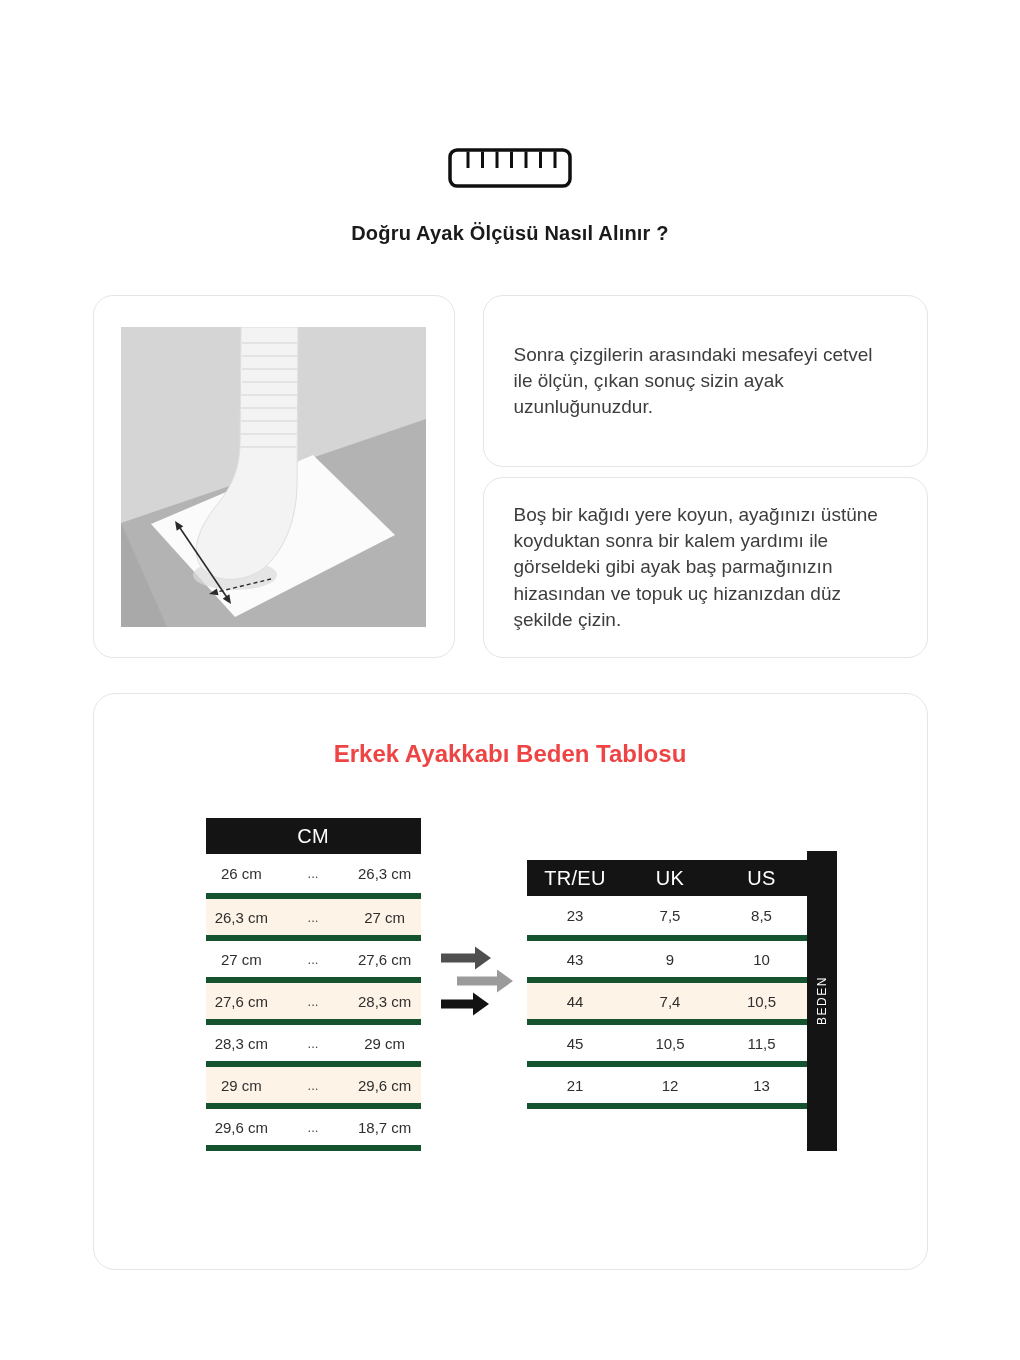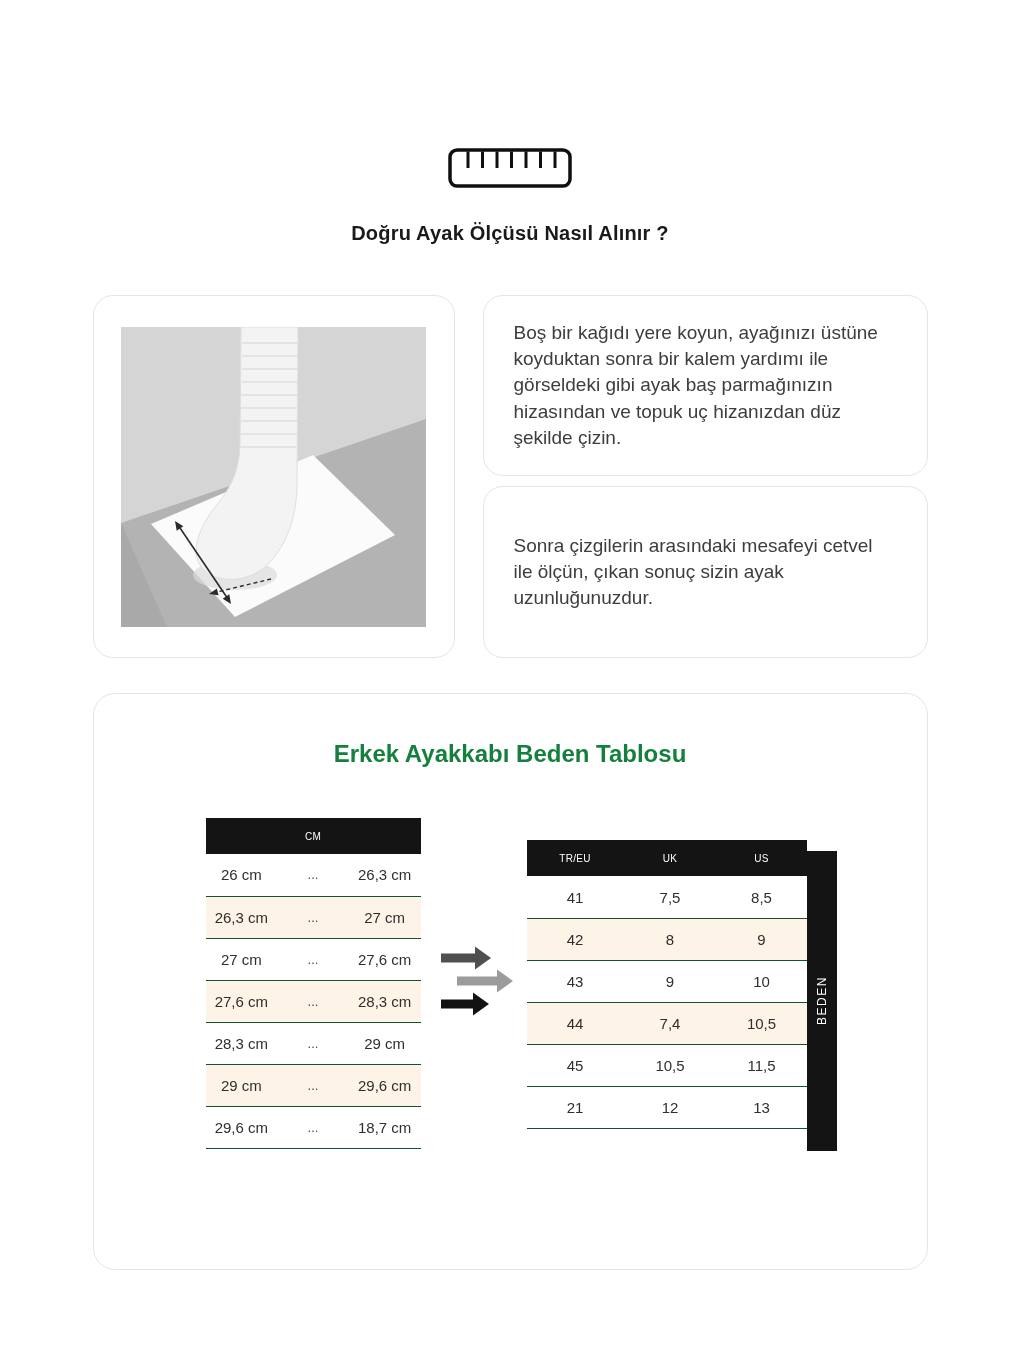--- a/index.html
+++ b/index.html
@@ -20,31 +20,31 @@
 
   .image-card { width: 362px; height: 363px; flex: none; display: flex; align-items: center; justify-content: center; overflow: hidden; }
 
   .right-col { flex: 1; height: 363px; display: flex; flex-direction: column; gap: 10px; }
   .text-card { padding: 24px 30px; font-size: 19px; line-height: 1.38; color: #3d3d3d; }
   .text-card p { margin: 0; }
   .instruction-card-1 { flex: 1; }
   .instruction-card-2 { flex: 1.1; display: flex; align-items: center; }
 
   .size-card { width: 835px; margin: 35px auto 0; border-radius: 22px; padding: 46px 0 118px; }
-  .size-title { text-align: center; font-size: 24px; font-weight: 700; color: #15803d; margin: 0 0 50px; }
+  .size-title { text-align: center; font-size: 24px; font-weight: 700; color: #ef4444; margin: 0 0 50px; }
 
   .tables { display: flex; align-items: flex-start; padding-left: 112px; }
 
   table { border-collapse: collapse; table-layout: fixed; }
   th {
-    background: #141414; color: #ffffff; font-size: 10px; font-weight: 500;
+    background: #141414; color: #ffffff; font-size: 20px; font-weight: 500;
     height: 36px; text-align: center; letter-spacing: 0.3px;
   }
   td { font-size: 15px; color: #2f2f2f; text-align: center; height: 42px; }
-  tbody tr { border-bottom: 1px solid #14532d; background: #ffffff; }
+  tbody tr { border-bottom: 6px solid #14532d; background: #ffffff; }
   tbody tr.alt { background: #fdf3e7; }
 
   .cm-table { width: 215px; }
   .cm-c1 { width: 95px; }
   .cm-c2 { width: 35px; font-size: 13px; color: #4a4a4a; }
   .cm-c3 { width: 85px; }
 
   .size-table { width: 280px; }
   .st-c1 { width: 97px; }
   .st-c2 { width: 93px; }
@@ -107,25 +107,25 @@
           <line x1="57" y1="198" x2="107" y2="272" stroke="#2b2b2b" stroke-width="1.6"></line>
           <polygon points="54,194 55.7,203.7 62.3,199.3"></polygon>
           <polygon points="110,277 101.7,271.7 108.3,267.3"></polygon>
         </g>
         <path d="M150,252 L96,265" stroke="#2b2b2b" stroke-width="1.4" stroke-dasharray="4,3" fill="none"></path>
         <polygon points="88,267 95.9,261.5 97.5,268.3" fill="#2b2b2b"></polygon>
       </svg>
     </div>
 
     <div class="right-col">
+      <div class="card text-card instruction-card-2">
+        <p>Sonra çizgilerin arasındaki mesafeyi cetvel ile ölçün, çıkan sonuç sizin ayak uzunluğunuzdur.</p>
+      </div>
       <div class="card text-card instruction-card-1">
         <p>Boş bir kağıdı yere koyun, ayağınızı üstüne koyduktan sonra bir kalem yardımı ile görseldeki gibi ayak baş parmağınızın hizasından ve topuk uç hizanızdan düz şekilde çizin.</p>
-      </div>
-      <div class="card text-card instruction-card-2">
-        <p>Sonra çizgilerin arasındaki mesafeyi cetvel ile ölçün, çıkan sonuç sizin ayak uzunluğunuzdur.</p>
       </div>
     </div>
 
   </div>
 
   <div class="card size-card">
     <h2 class="size-title">Erkek Ayakkabı Beden Tablosu</h2>
 
     <div class="tables">
 
@@ -186,28 +186,23 @@
         <table class="size-table">
           <thead>
             <tr>
               <th class="st-c1">TR/EU</th>
               <th class="st-c2">UK</th>
               <th class="st-c3">US</th>
             </tr>
           </thead>
           <tbody>
             <tr>
-              <td class="st-c1">41</td>
+              <td class="st-c1">23</td>
               <td class="st-c2">7,5</td>
               <td class="st-c3">8,5</td>
-            </tr>
-            <tr class="alt">
-              <td class="st-c1">42</td>
-              <td class="st-c2">8</td>
-              <td class="st-c3">9</td>
             </tr>
             <tr>
               <td class="st-c1">43</td>
               <td class="st-c2">9</td>
               <td class="st-c3">10</td>
             </tr>
             <tr class="alt">
               <td class="st-c1">44</td>
               <td class="st-c2">7,4</td>
               <td class="st-c3">10,5</td>

